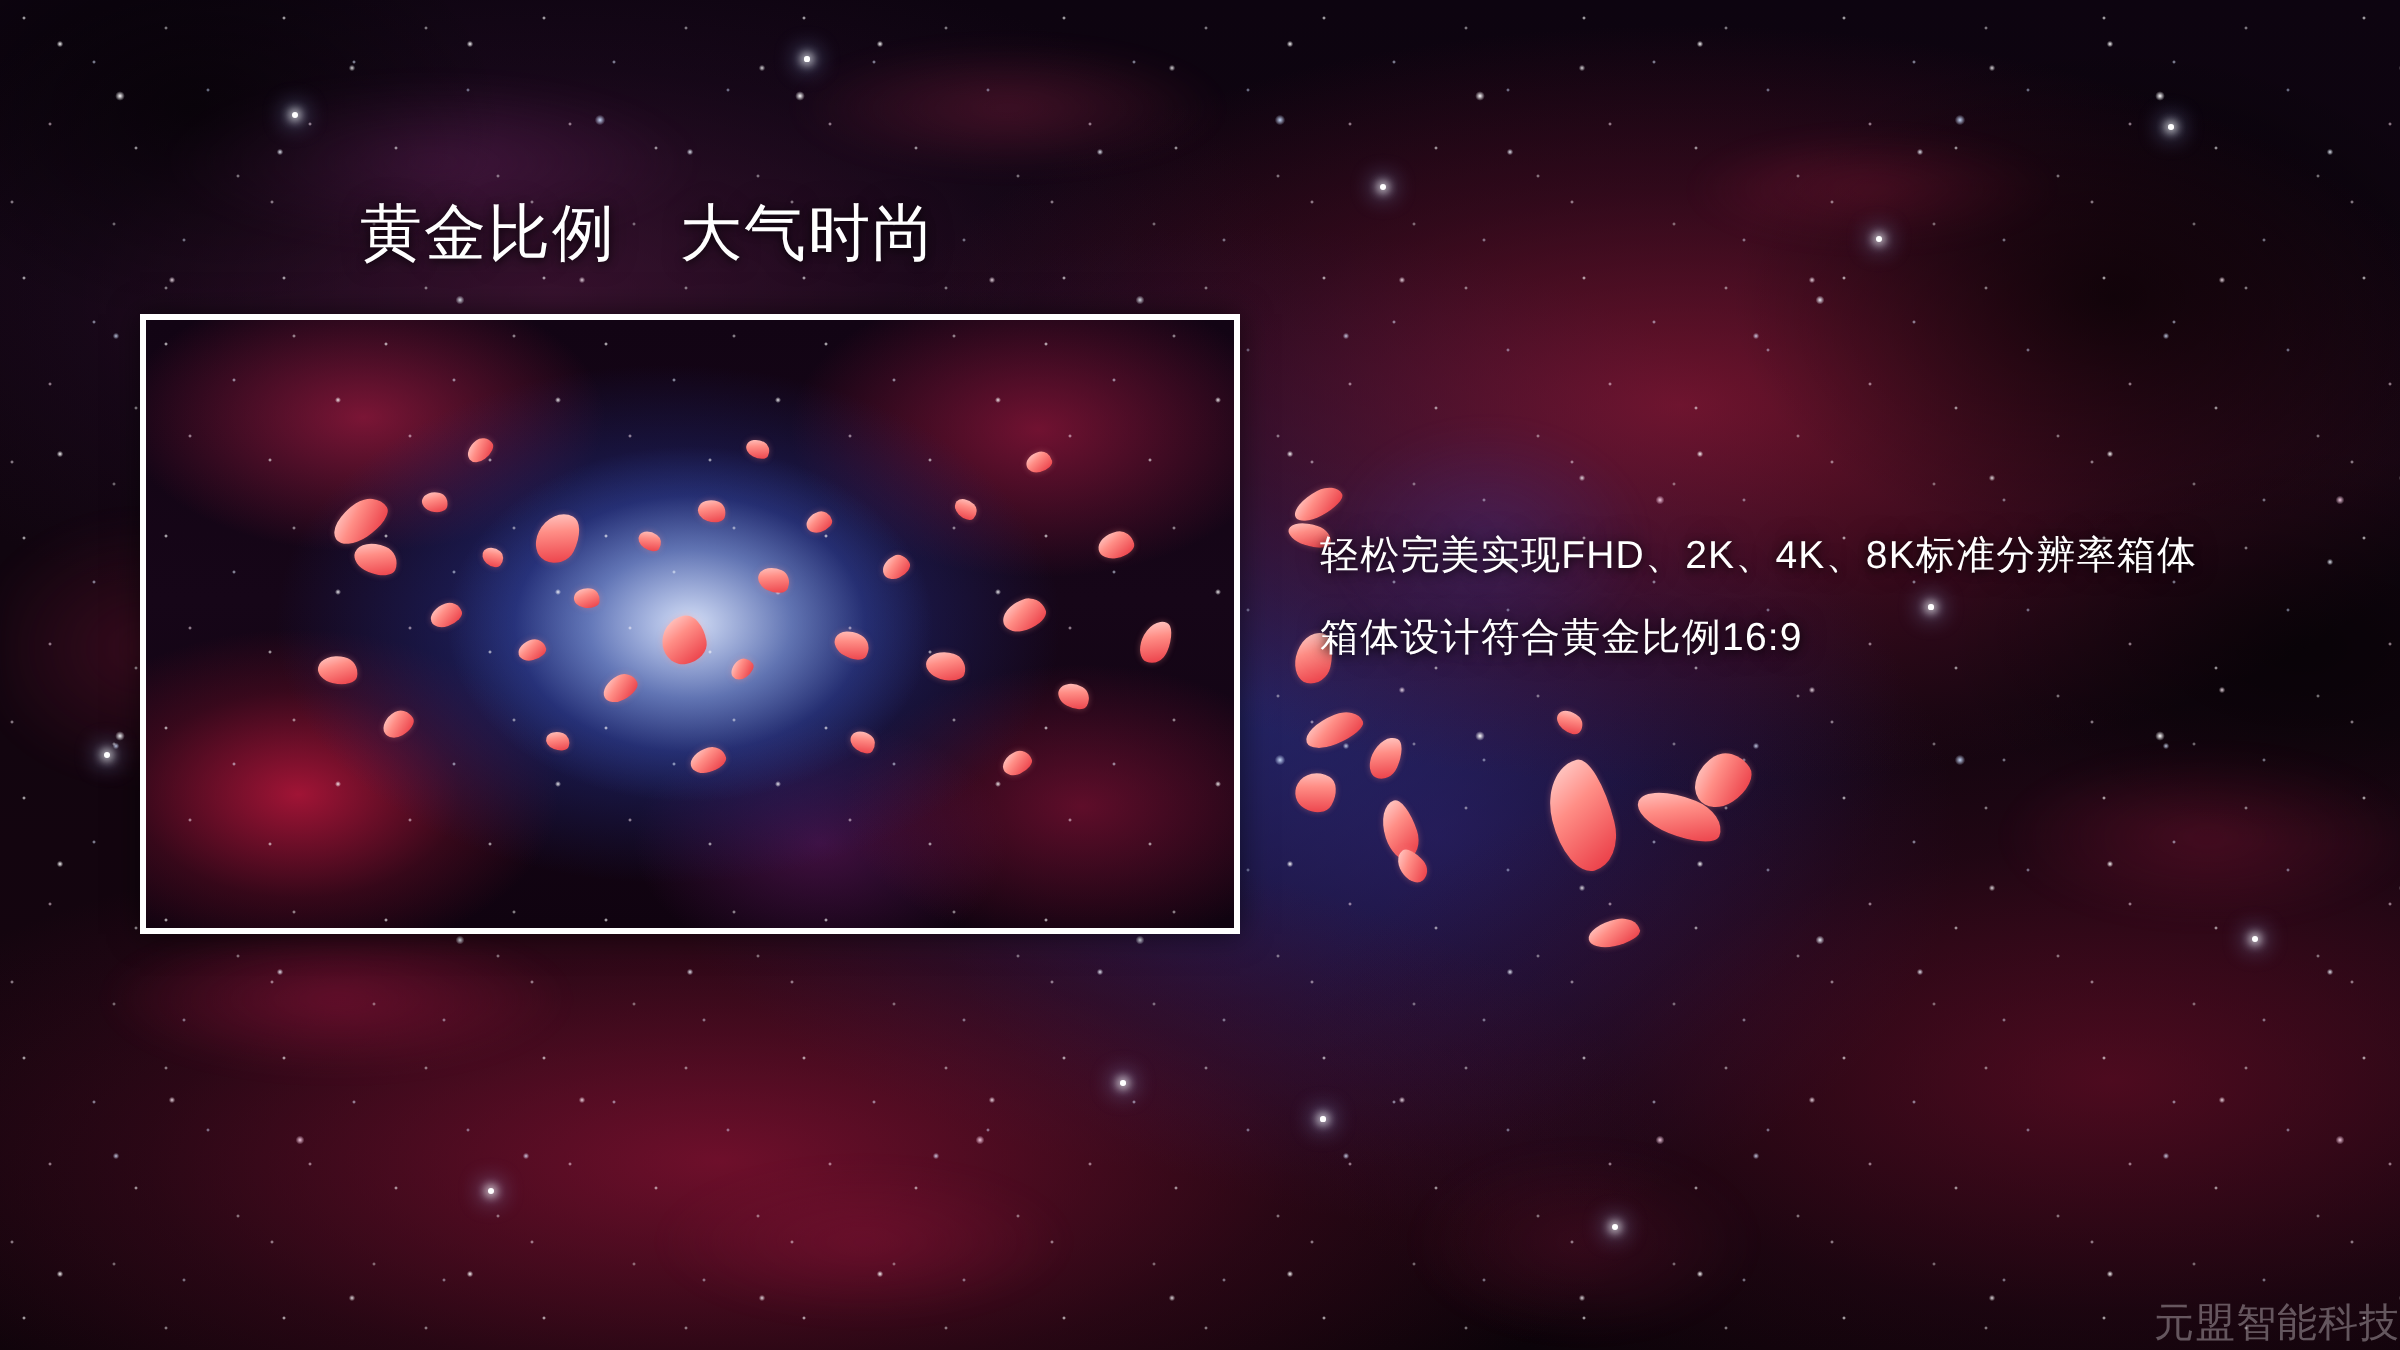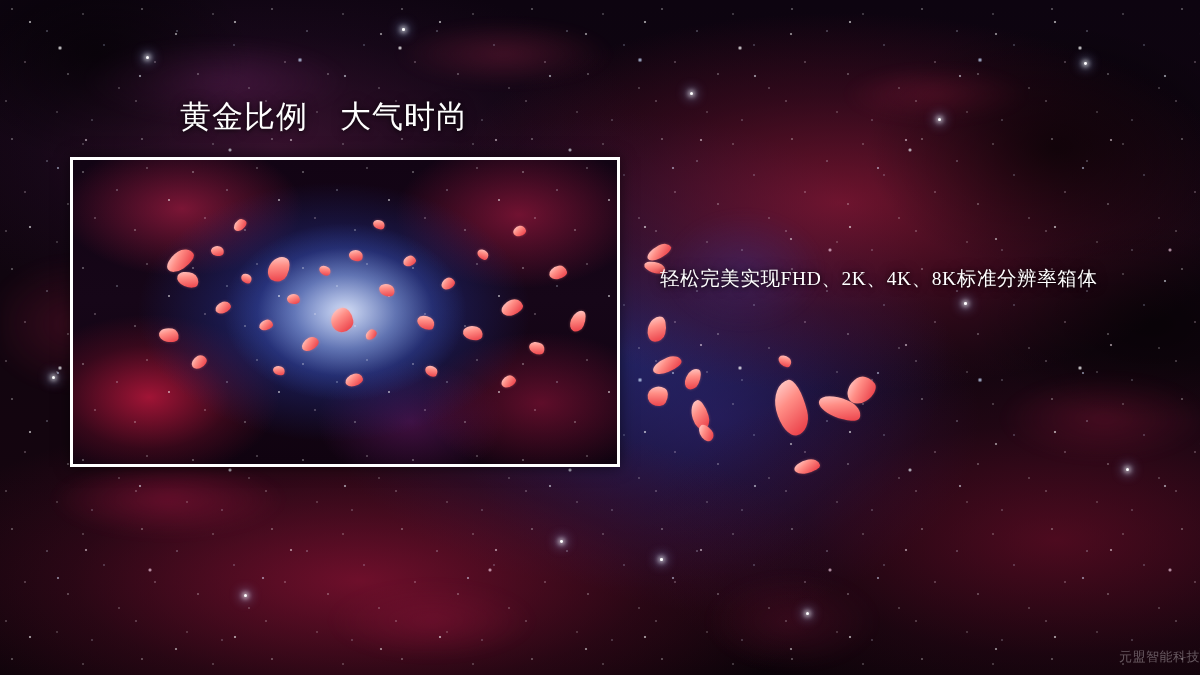--- a/index.html
+++ b/index.html
@@ -125,28 +125,27 @@
     position:absolute;left:180px;top:99px;
     color:#ffffff;font-size:31px;line-height:1.15;letter-spacing:1px;
     white-space:pre;
     text-shadow:0 1px 4px rgba(0,0,0,.72),0 0 14px rgba(0,0,0,.45);
   }
   #body-copy{
     position:absolute;left:660px;top:258px;
     color:#ffffff;font-size:19.5px;line-height:41px;letter-spacing:.6px;
     text-shadow:0 1px 4px rgba(0,0,0,.78),0 0 12px rgba(0,0,0,.5);
     white-space:nowrap;
-    font-family:Liberation Serif, serif;
   }
   #body-copy .bline{display:block;}
 
   #watermark{
     position:absolute;right:0px;top:648px;
     color:rgba(208,200,204,0.42);
-    font-size:13px;letter-spacing:.5px;white-space:nowrap;
+    font-size:20px;letter-spacing:.5px;white-space:nowrap;
   }
 </style>
 </head>
 <body>
 
 <div id="slide">
 
   <div class="layer" id="bg-base"></div>
   <div class="layer" id="bg-wisps"></div>
   <div class="layer" id="bg-dark"></div>
@@ -222,17 +221,18 @@
       <span class="petal" style="left:160px;top:60px;width:14px;height:10px;transform:rotate(-38deg);"></span>
       <span class="petal" style="left:300px;top:60px;width:12px;height:9px;transform:rotate(26deg);"></span>
       <span class="petal" style="left:440px;top:66px;width:13px;height:10px;transform:rotate(-14deg);"></span>
     </div>
   </div>
 
   <div id="title">黄金比例　大气时尚</div>
 
   <div id="body-copy">
     <span class="bline">轻松完美实现FHD、2K、4K、8K标准分辨率箱体</span>
+    <span class="bline">箱体设计符合黄金比例16:9</span>
   </div>
 
   <div id="watermark">元盟智能科技</div>
 
 </div>
 
 </body></html>

